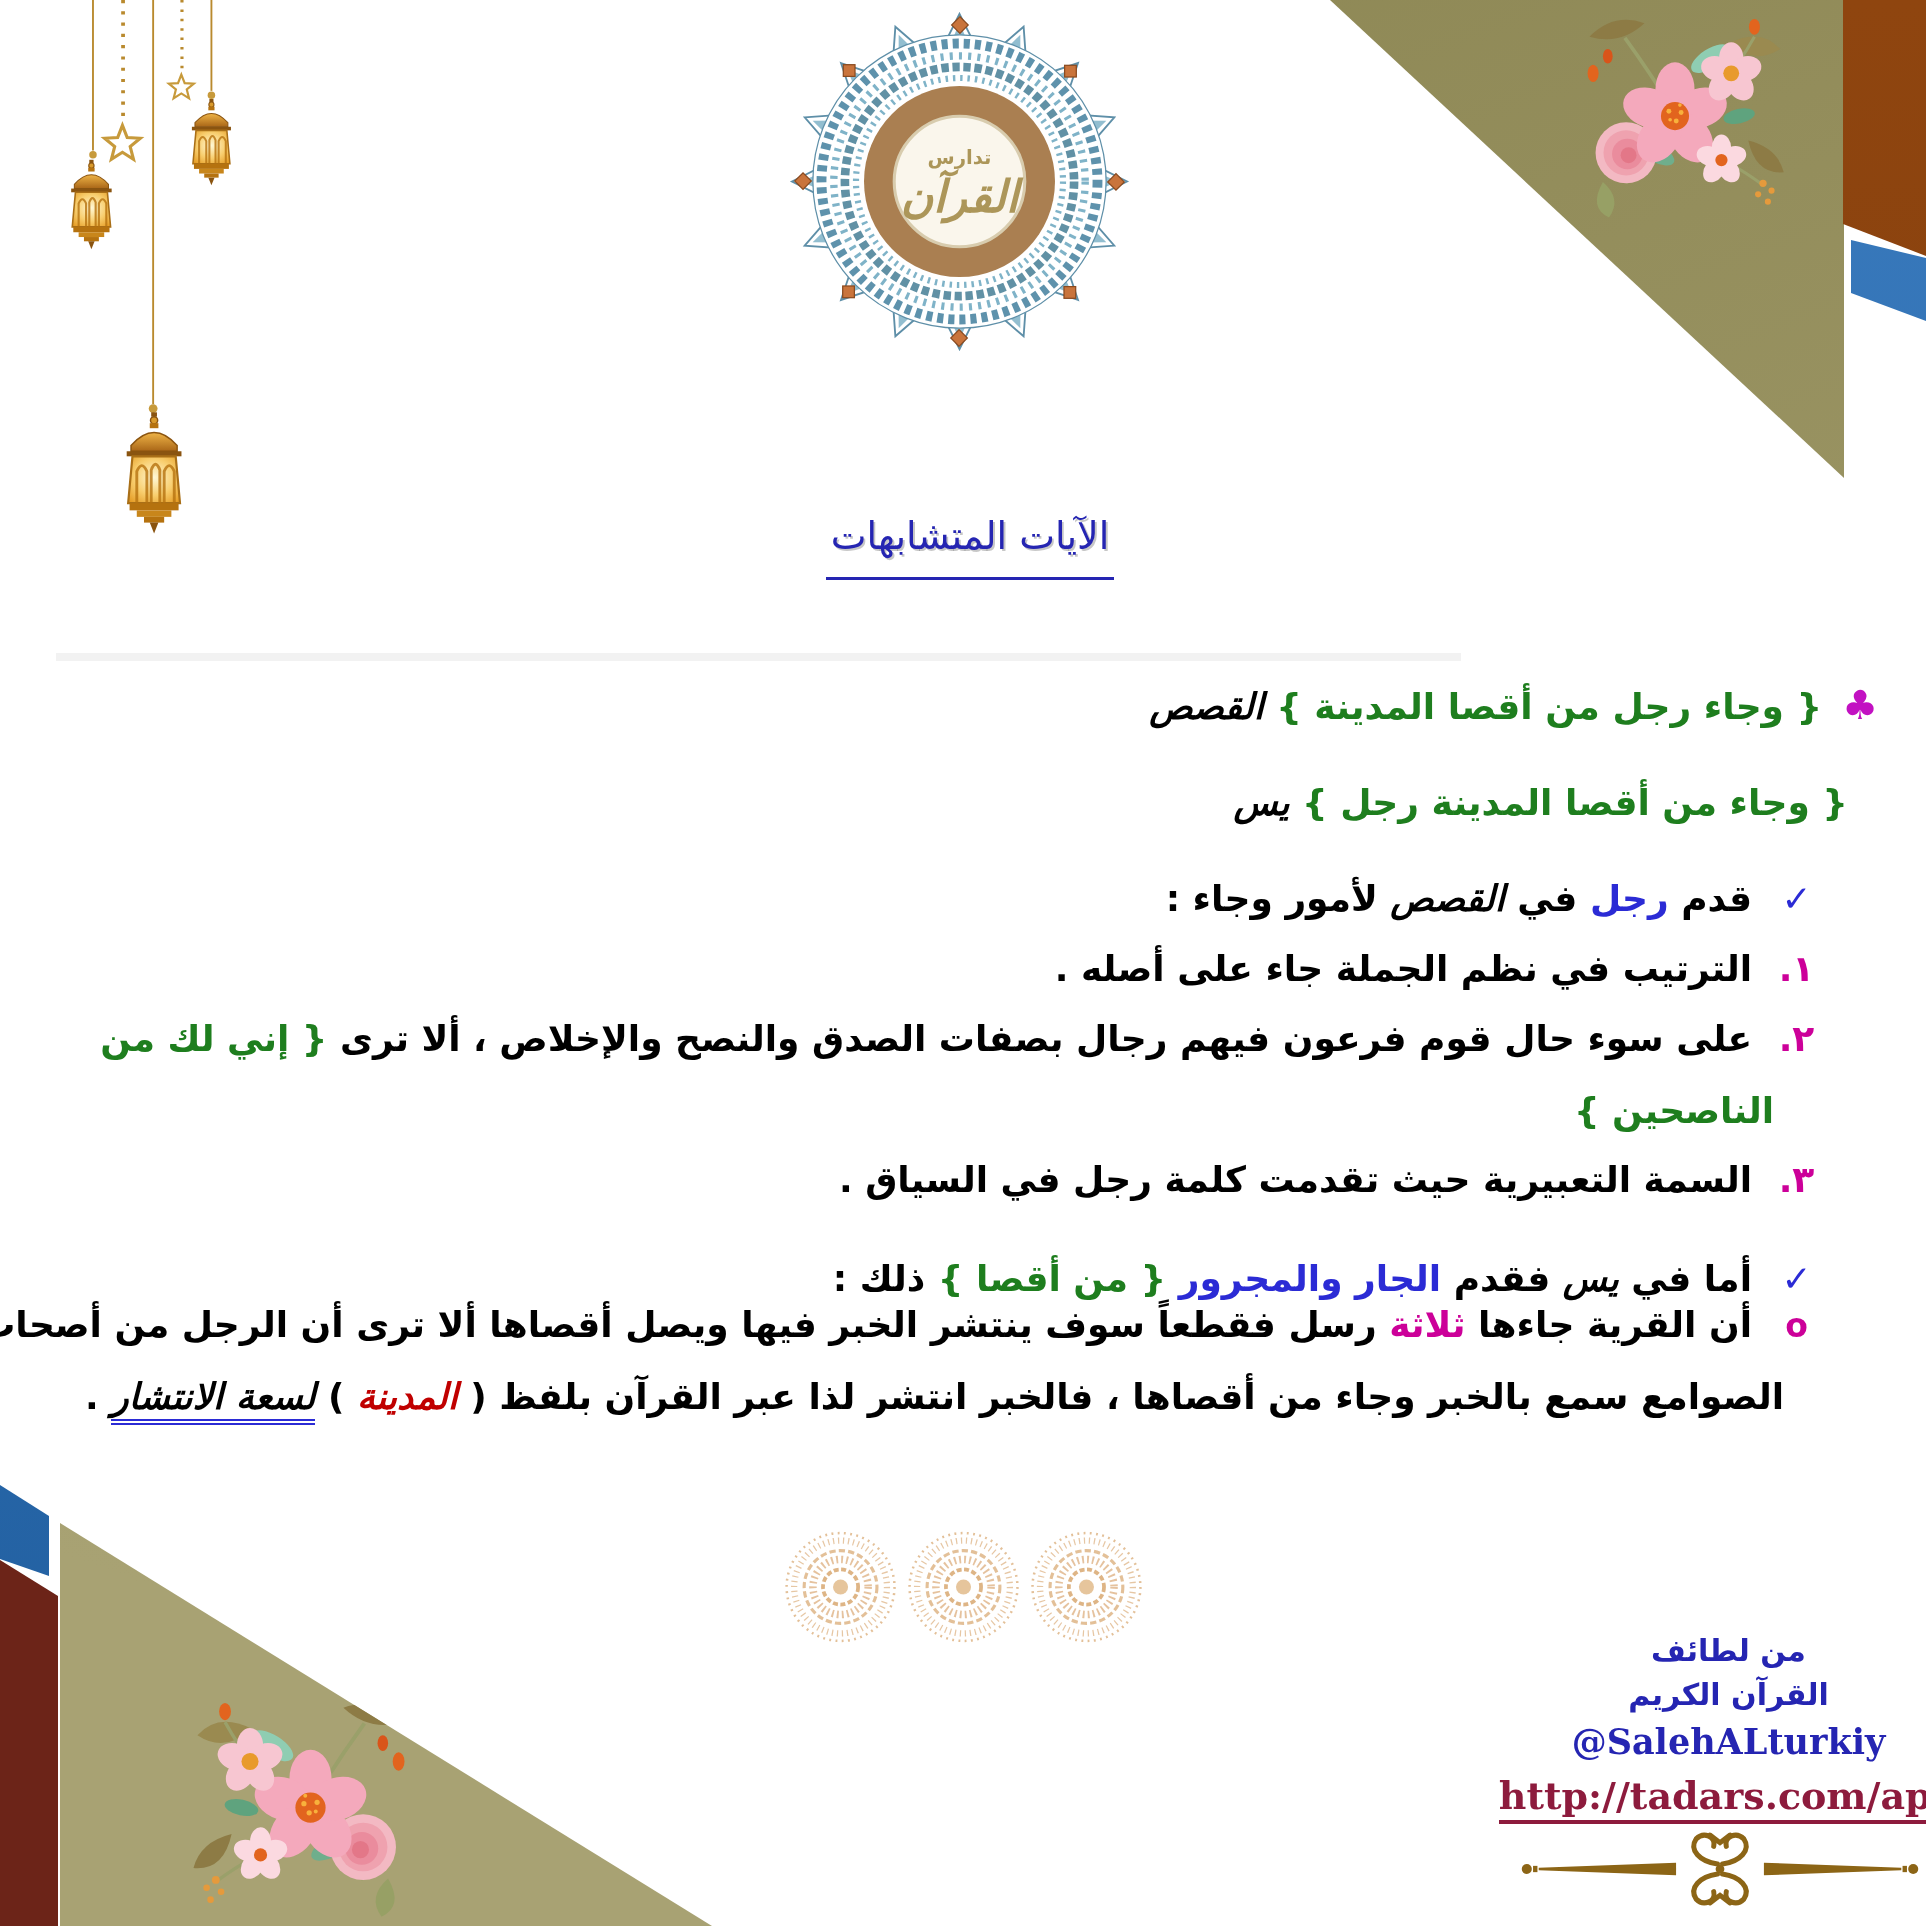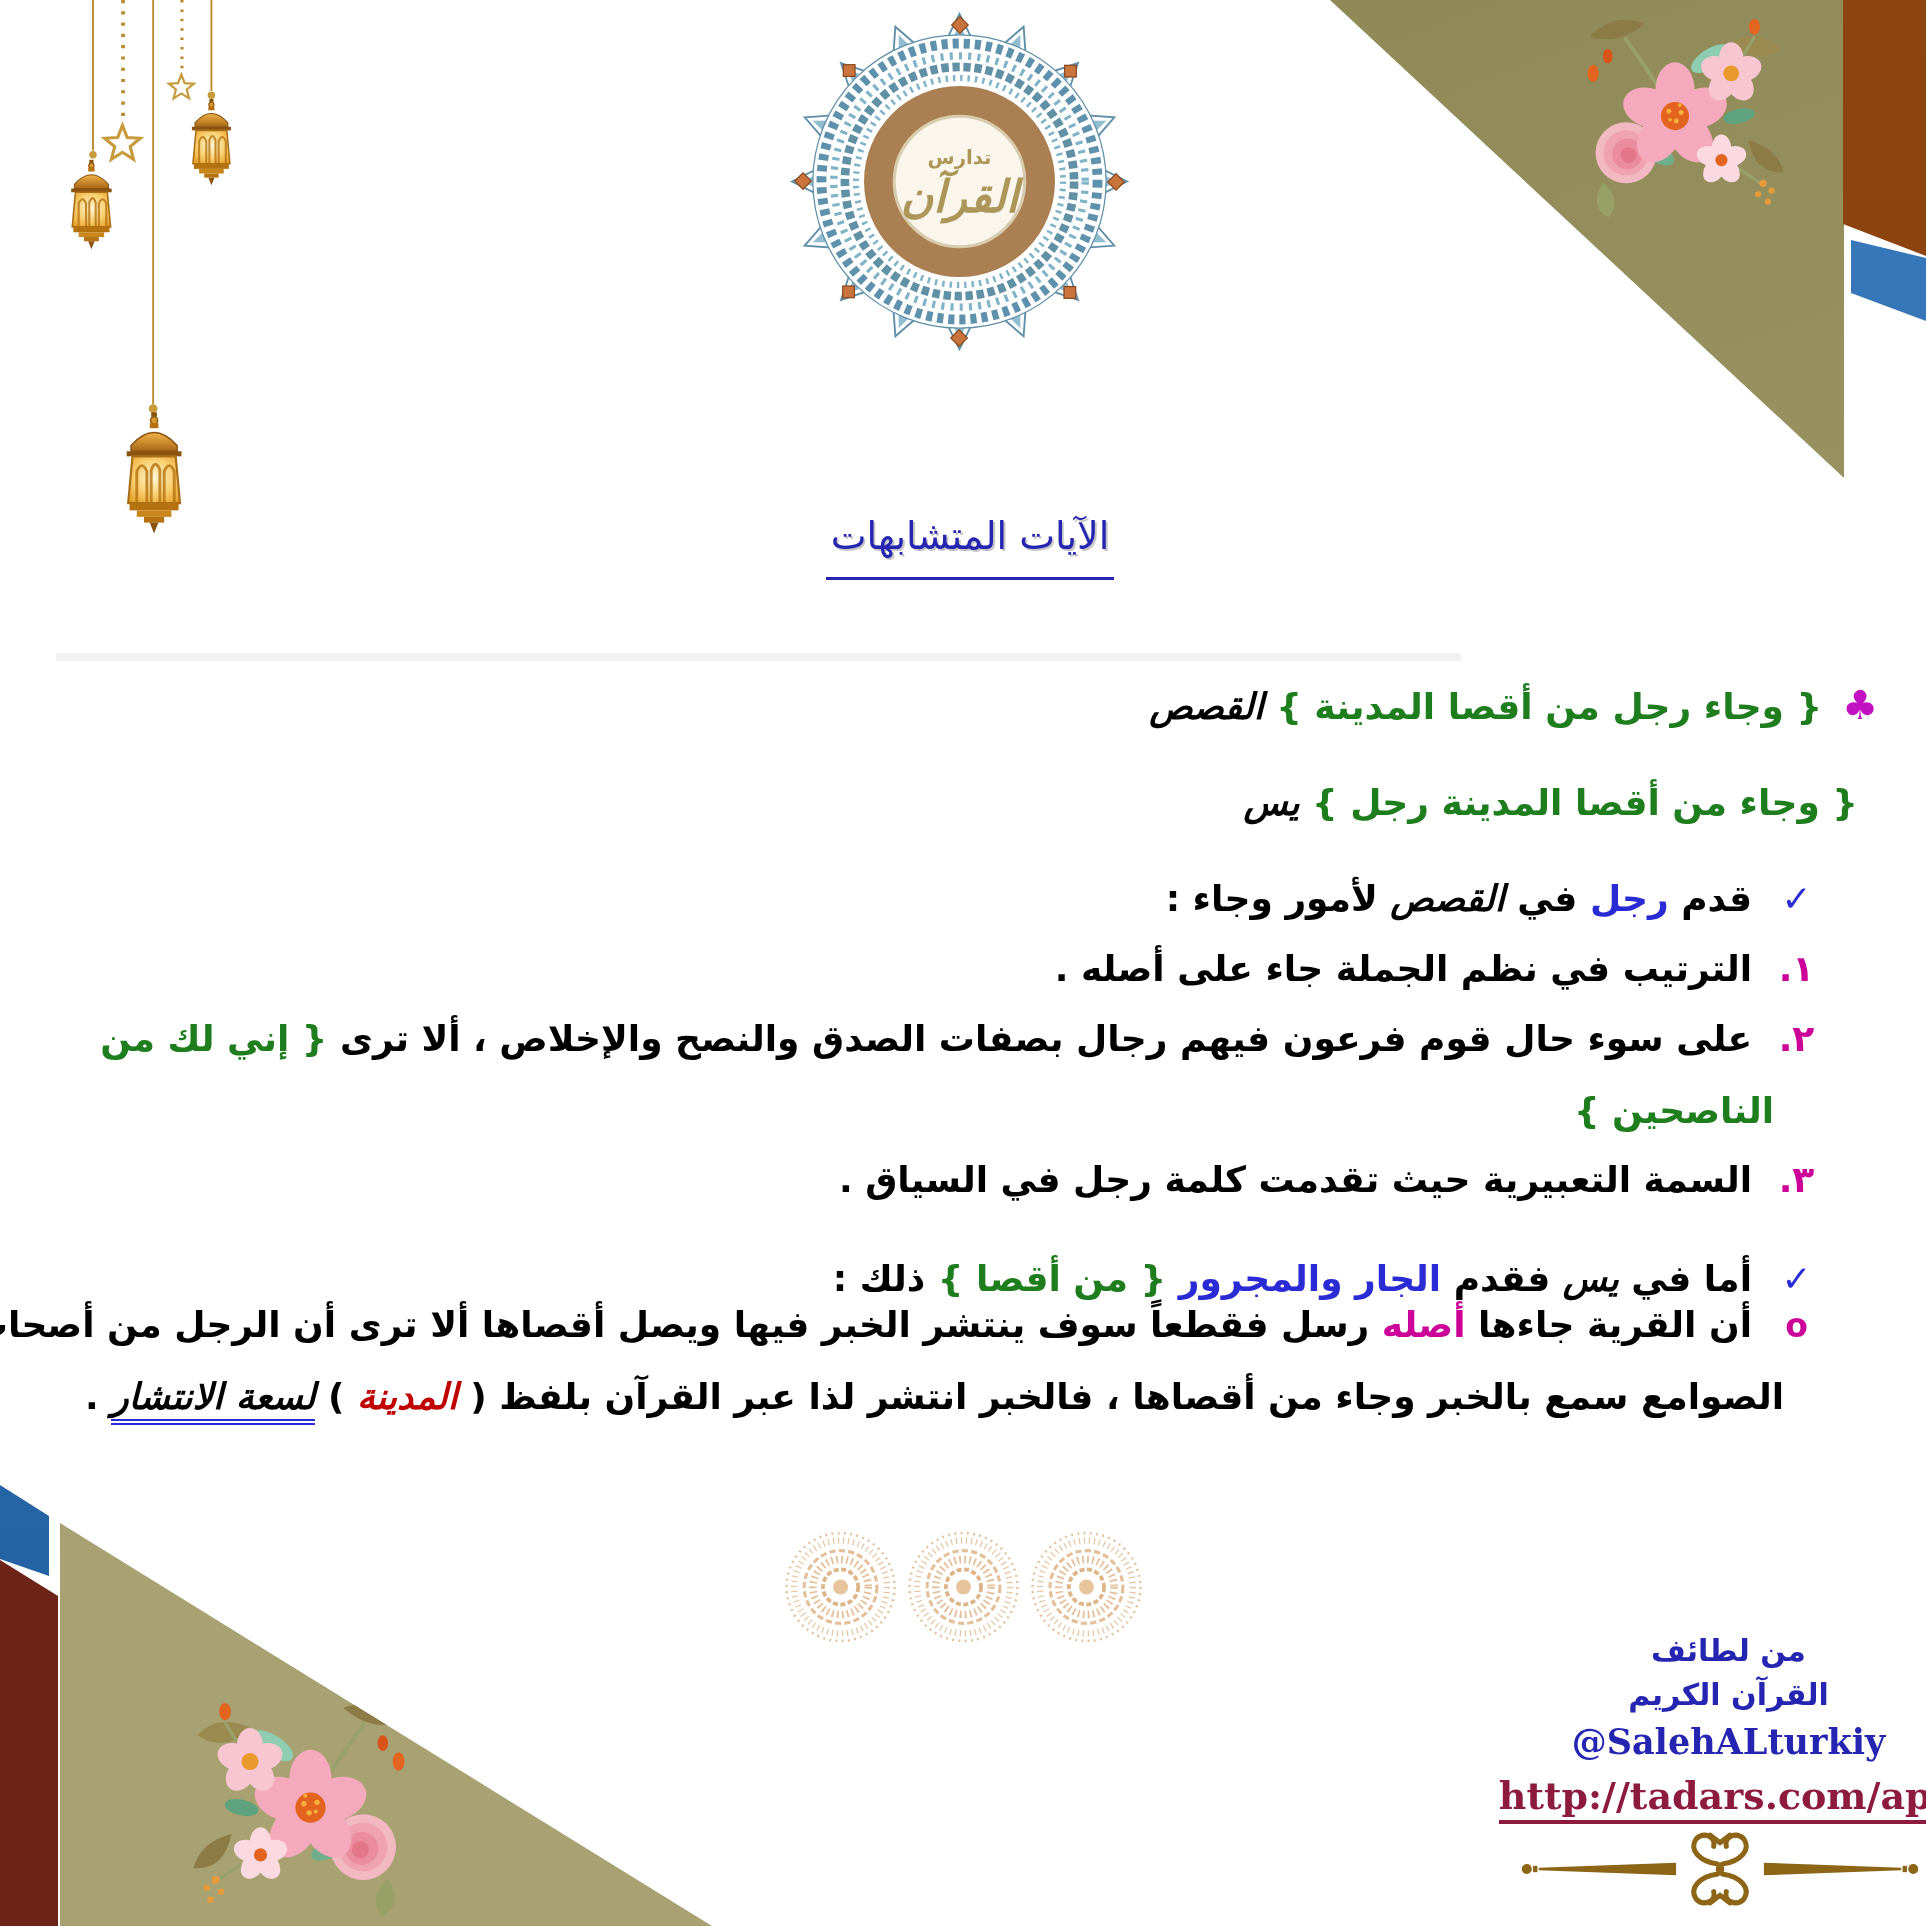--- a/index.html
+++ b/index.html
@@ -38,21 +38,21 @@
   .blu{color:#2B2BD5;}
   .mag{color:#CC0099;}
   .club{color:#C211C2;font-size:40px;margin-left:20px;}
   .red{color:#C00000;font-style:italic;}
   .ref{font-style:italic;}
   .marker{display:inline-block;min-width:39px;text-align:center;margin-left:25px;}
   .mark-check{color:#2B2BD5;}
   .mark-o{color:#CC0099;font-size:33px;}
   .emph{font-style:italic;border-bottom:6.3px double #2B2BD5;padding-bottom:2px;}
   #l-q1{right:48px;top:670px;}
-  #l-q2{right:68px;top:768px;}
+  #l-q2{right:78px;top:768px;}
   #l-c1{right:110px;top:864px;}
   #l-n1{right:110px;top:934px;}
   #l-n2{right:110px;top:1004px;}
   #l-n2b{right:152px;top:1076px;}
   #l-n3{right:110px;top:1145px;}
   #l-c2{right:110px;top:1244px;}
   #l-o1{right:110px;top:1290px;}
   #l-o1b{right:142px;top:1362px;}
   
   .footer{left:1468px;top:1629px;width:521px;text-align:center;color:#2525B2;}
@@ -254,21 +254,21 @@
 
 <div class="line" id="l-n3">
   <span class="marker mag">٣.</span><span>السمة التعبيرية حيث تقدمت كلمة رجل في السياق .</span>
 </div>
 
 <div class="line" id="l-c2">
   <span class="marker mark-check">✓</span><span>أما في </span><span class="ref">يس</span><span> فقدم </span><span class="blu">الجار والمجرور</span><span class="grn"> { من أقصا } </span><span>ذلك :</span>
 </div>
 
 <div class="line" id="l-o1">
-  <span class="marker mark-o">o</span><span>أن القرية جاءها </span><span class="mag">أصله</span><span> رسل فقطعاً سوف ينتشر الخبر فيها ويصل أقصاها ألا ترى أن الرجل من أصحاب</span>
+  <span class="marker mark-o">o</span><span>أن القرية جاءها </span><span class="mag">ثلاثة</span><span> رسل فقطعاً سوف ينتشر الخبر فيها ويصل أقصاها ألا ترى أن الرجل من أصحاب</span>
 </div>
 
 <div class="line" id="l-o1b">
   <span>الصوامع سمع بالخبر وجاء من أقصاها ، فالخبر انتشر لذا عبر القرآن بلفظ ( </span><span class="red">المدينة</span><span> ) </span><span class="emph">لسعة الانتشار</span><span> .</span>
 </div>
 
 <svg class="abs" style="left:769px;top:1518px;" width="389" height="138" viewBox="0 0 620 220" opacity="0.9">
   <defs>
     <g id="orn">
       <circle r="86" fill="none" stroke="#DBAD79" stroke-width="4" stroke-dasharray="3 7" opacity="0.85"></circle>

